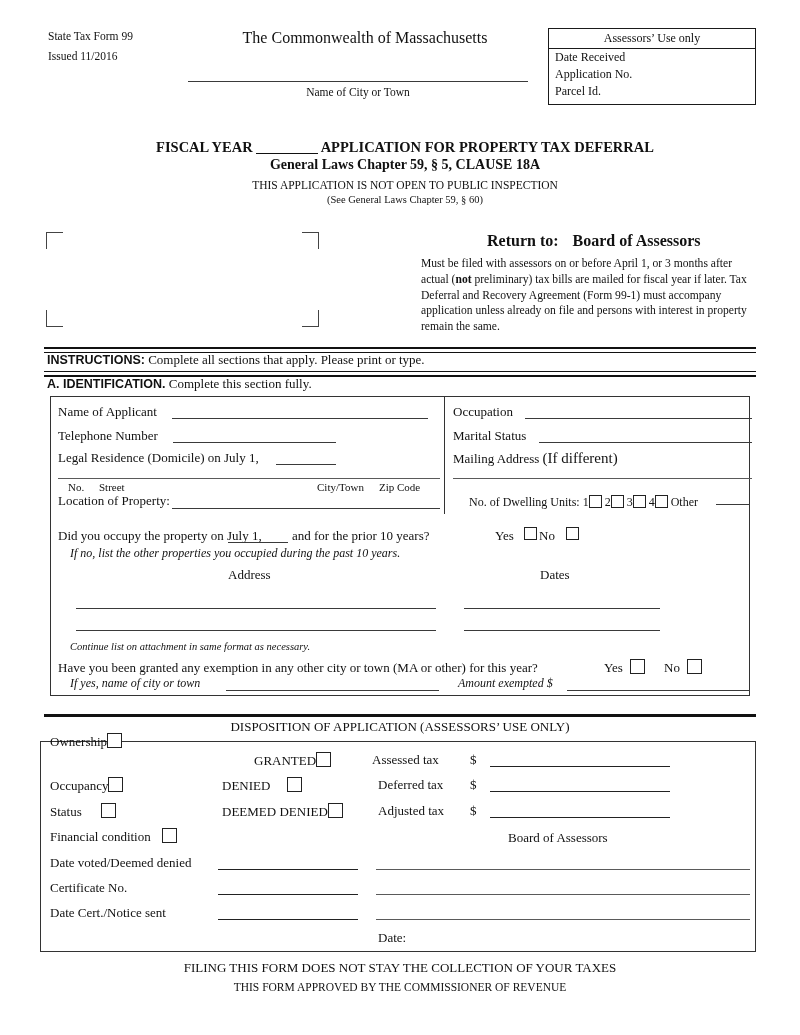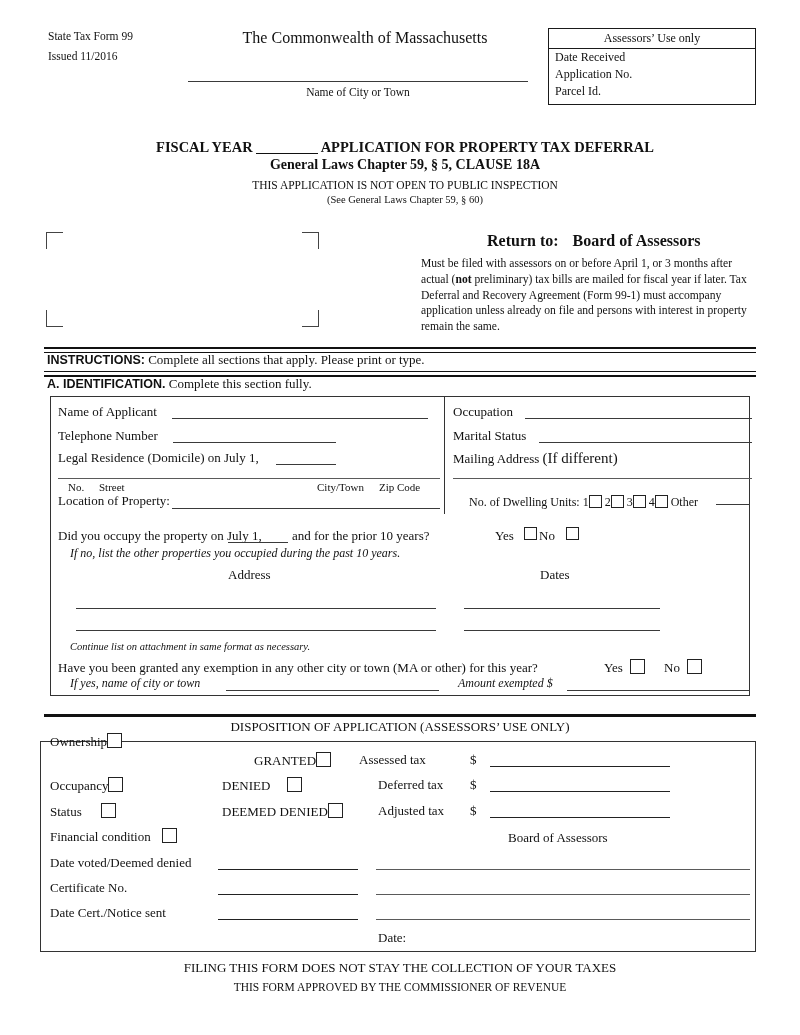--- a/index.html
+++ b/index.html
@@ -285,21 +285,21 @@
     <span>GRANTED</span><span class="cb lg"></span>
   </div>
   <div class="fld serif" style="left:222px; top:777px;">
     <span>DENIED</span>
     <span class="cb lg" style="margin-left:13px;"></span>
   </div>
   <div class="fld serif" style="left:222px; top:803px;">
     <span>DEEMED DENIED</span><span class="cb lg"></span>
   </div>
 
-  <div class="fld serif" style="left:359px; top:752px;">Assessed tax</div>
+  <div class="fld serif" style="left:372px; top:752px;">Assessed tax</div>
   <div class="fld serif" style="left:470px; top:752px;">$</div>
   <div class="rule dark" style="left:490px; top:766px; width:180px;"></div>
 
   <div class="fld serif" style="left:378px; top:777px;">Deferred tax</div>
   <div class="fld serif" style="left:470px; top:777px;">$</div>
   <div class="rule dark" style="left:490px; top:791px; width:180px;"></div>
 
   <div class="fld serif" style="left:378px; top:803px;">Adjusted tax</div>
   <div class="fld serif" style="left:470px; top:803px;">$</div>
   <div class="rule dark" style="left:490px; top:817px; width:180px;"></div>

